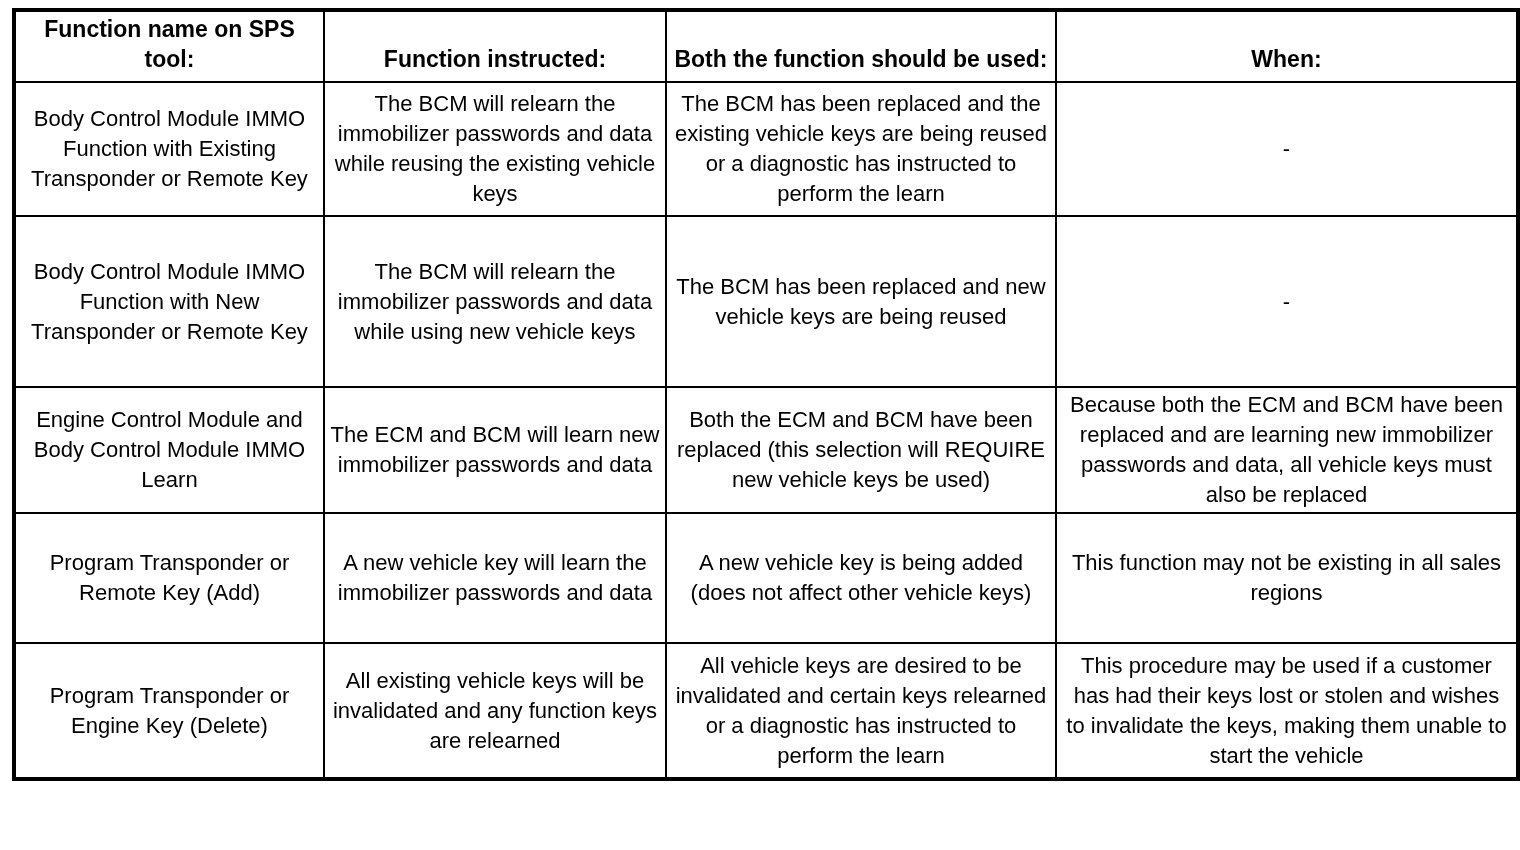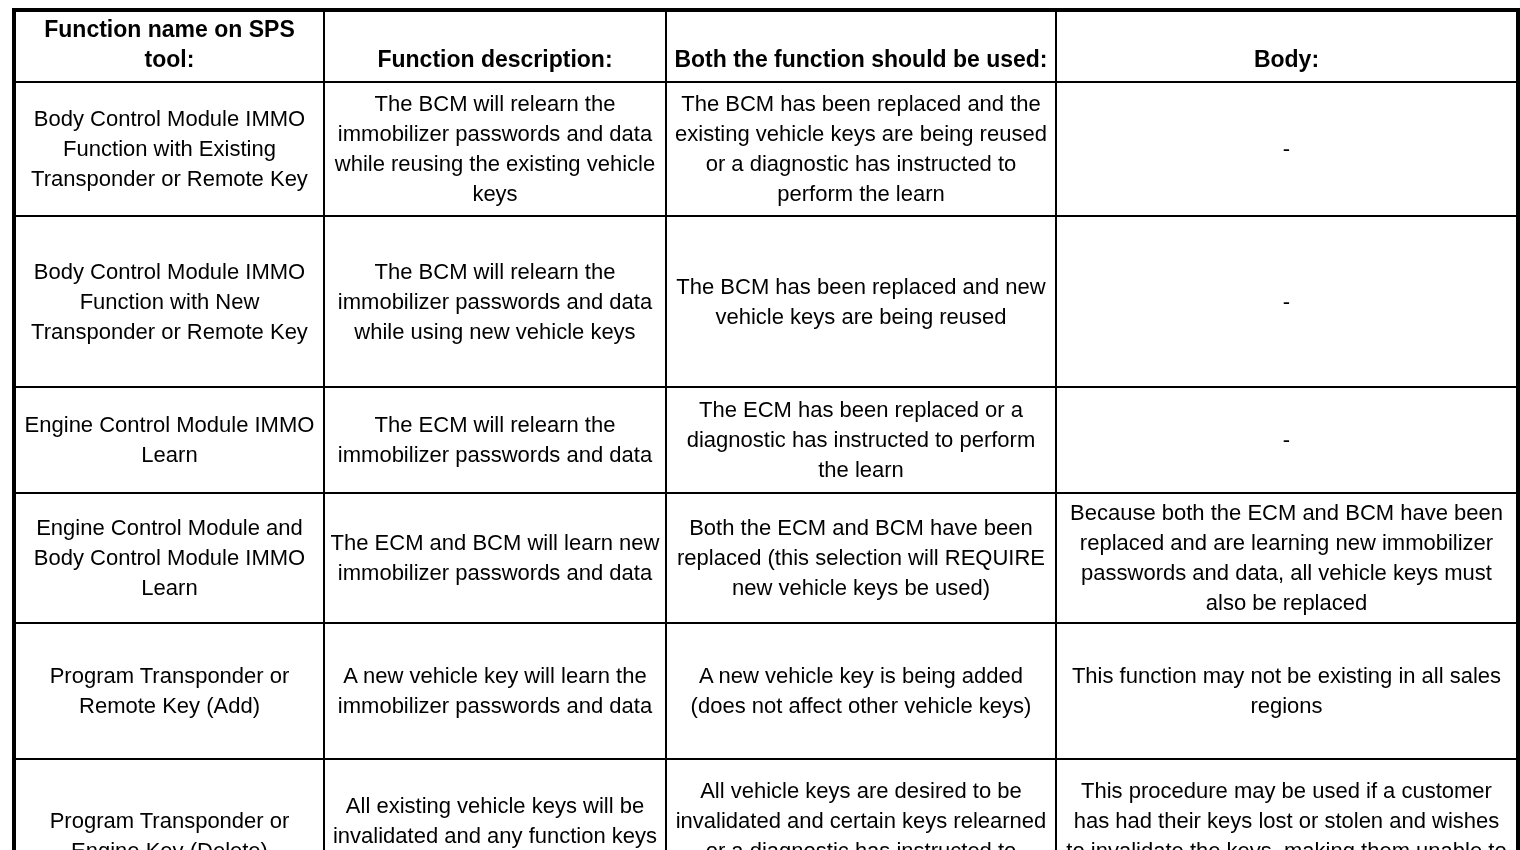--- a/index.html
+++ b/index.html
@@ -60,42 +60,36 @@
   <table class="sps">
     <colgroup>
       <col style="width:310px">
       <col style="width:342px">
       <col style="width:390px">
       <col style="width:462px">
     </colgroup>
     <thead>
       <tr>
           <th>Function name on SPS tool:</th>
-          <th>Function description:</th>
+          <th>Function instructed:</th>
           <th>Both the function should be used:</th>
-          <th>Body:</th>
+          <th>When:</th>
         </tr>
     </thead>
     <tbody>
         <tr>
           <td>Body Control Module IMMO Function with Existing Transponder or Remote Key</td>
           <td>The BCM will relearn the immobilizer passwords and data while reusing the existing vehicle keys</td>
           <td>The BCM has been replaced and the existing vehicle keys are being reused or a diagnostic has instructed to perform the learn</td>
           <td>-</td>
         </tr>
         <tr>
           <td>Body Control Module IMMO Function with New Transponder or Remote Key</td>
           <td>The BCM will relearn the immobilizer passwords and data while using new vehicle keys</td>
           <td>The BCM has been replaced and new vehicle keys are being reused</td>
-          <td>-</td>
-        </tr>
-        <tr>
-          <td>Engine Control Module IMMO Learn</td>
-          <td>The ECM will relearn the immobilizer passwords and data</td>
-          <td>The ECM has been replaced or a diagnostic has instructed to perform the learn</td>
           <td>-</td>
         </tr>
         <tr>
           <td>Engine Control Module and Body Control Module IMMO Learn</td>
           <td>The ECM and BCM will learn new immobilizer passwords and data</td>
           <td>Both the ECM and BCM have been replaced (this selection will REQUIRE new vehicle keys be used)</td>
           <td>Because both the ECM and BCM have been replaced and are learning new immobilizer passwords and data, all vehicle keys must also be replaced</td>
         </tr>
         <tr>
           <td>Program Transponder or Remote Key (Add)</td>

